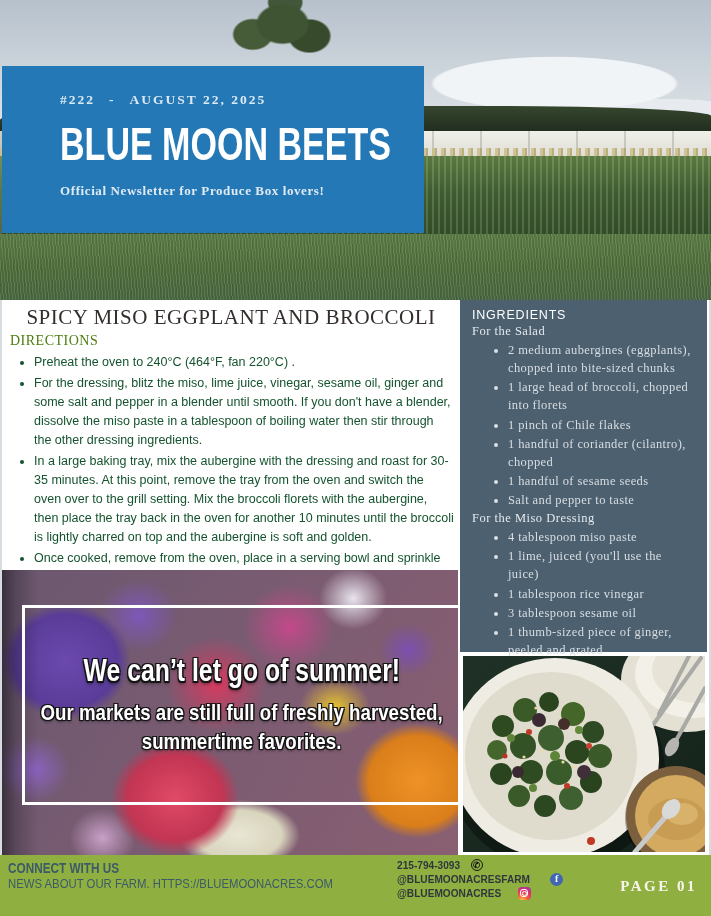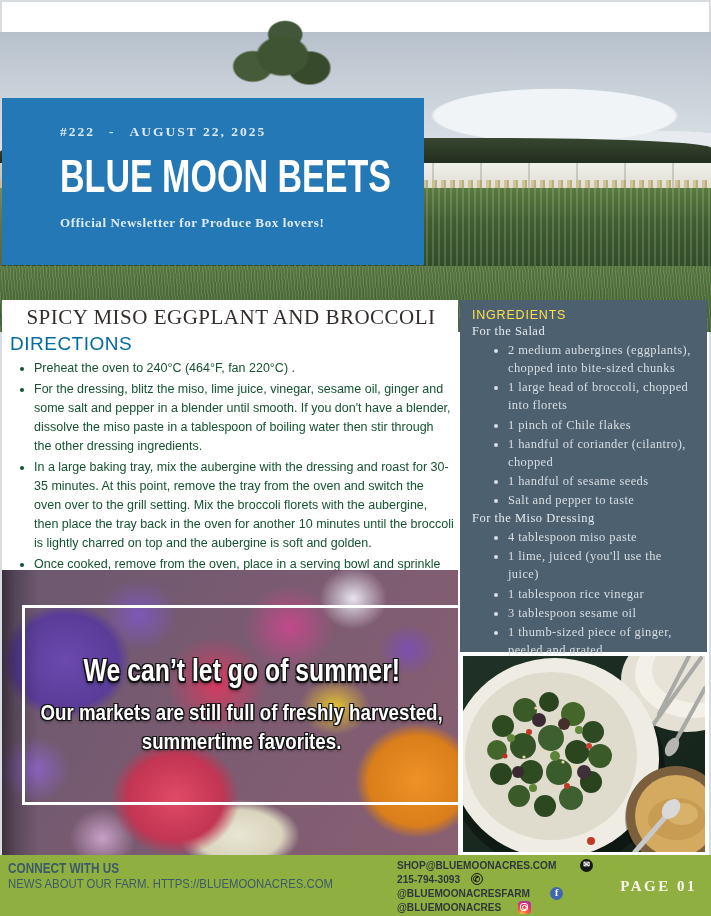--- a/index.html
+++ b/index.html
@@ -5,21 +5,21 @@
   * { margin:0; padding:0; box-sizing:border-box; }
   html,body { background:#e9ecee; }
   body { width:711px; font-family:"Liberation Sans", sans-serif; }
 
   .page {
     position:relative; width:711px; height:916px; background:#ffffff;
     overflow:hidden; outline:2px solid #d6dce0; outline-offset:-2px;
   }
 
   
-  .hero { position:absolute; left:0; top:0; width:648px; height:300px;margin-top:32px; }
+  .hero { position:absolute; left:0; top:0; width:648px; height:300px; }
   .sky { position:absolute; left:0; top:0; width:711px; height:152px;
     background:
       radial-gradient(120px 30px at 15% 60%, #eef1f4 0 60%, transparent 62%),
       radial-gradient(160px 36px at 45% 72%, #e9edf0 0 60%, transparent 62%),
       radial-gradient(200px 44px at 78% 55%, #f1f4f6 0 60%, transparent 62%),
       radial-gradient(150px 32px at 94% 78%, #e7ebef 0 60%, transparent 62%),
       radial-gradient(130px 26px at 30% 90%, #dfe5ea 0 60%, transparent 62%),
       linear-gradient(180deg, #b7c1cc 0%, #ccd4db 45%, #e4e8ec 100%); }
   .tree { position:absolute; left:215px; top:-12px; width:135px; height:80px;
     background:
@@ -57,30 +57,30 @@
     font-weight:bold; font-size:46px; line-height:1.05; color:#ffffff;
     letter-spacing:0px; transform:scaleX(.74); transform-origin:0 50%; white-space:nowrap; }
   .mast-sub { margin-top:15px; font-family:"Liberation Serif", serif; font-weight:bold;
     font-size:13px; letter-spacing:.6px; color:#e0ebf4; }
 
   
   .recipe { position:absolute; left:2px; top:300px; width:456px; height:270px;
     background:#ffffff; padding:5px 4px 0 6px; }
   .recipe-title { text-align:center; font-family:"Liberation Serif", serif;
     font-weight:400; font-size:21px; letter-spacing:.5px; color:#332e2b; }
-  .directions-heading { font-family:Liberation Sans, sans-serif; font-weight:400;
-    font-size:19px; letter-spacing:.5px; color:#0369a1; margin:3px 0 4px 2px; }
+  .directions-heading { font-family:Liberation Serif, serif; font-weight:400;
+    font-size:14px; letter-spacing:.5px; color:#4d7c0f; margin:3px 0 4px 2px; }
   .directions-list { margin:0 0 0 26px; font-size:12.5px; line-height:1.52;
     color:#14532d; }
   .directions-list li { margin-bottom:2px; }
 
   
   .ingredients { position:absolute; left:460px; top:300px; width:247px; height:352px;
     background:#4d6070; padding:8px 12px 0 12px; }
-  .ing-heading { font-size:12.5px; letter-spacing:.8px; color:#fde047; margin-bottom:2px; }
+  .ing-heading { font-size:12.5px; letter-spacing:.8px; color:#ffffff; margin-bottom:2px; }
   .ing-group-label { font-family:"Liberation Serif", serif; font-size:12.5px;
     letter-spacing:.5px; color:#e4e9ec; margin:1px 0 2px 0; }
   .ing-list { margin:0 0 2px 36px; font-family:"Liberation Serif", serif;
     font-size:12.5px; line-height:1.45; letter-spacing:.4px; color:#d8dee2; }
   .ing-list li { margin-bottom:1px; }
   .source-url { margin-top:16px; font-family:"Liberation Serif", serif;
     font-size:12.5px; line-height:1.55; letter-spacing:.4px; color:#ced5da;
     word-break:break-all; cursor:pointer; }
 
   
@@ -284,24 +284,20 @@
   </div>
 
   <footer class="footer">
     <div class="connect">
       <div class="head"><span class="cond">CONNECT WITH US</span></div>
       <div class="line"><span class="cond">NEWS ABOUT OUR FARM. HTTPS://BLUEMOONACRES.COM</span></div>
     </div>
 
     <div class="contacts">
       <div class="contact-row">
-        <span class="txt">SHOP@BLUEMOONACRES.COM</span>
-        <span class="cicon icon-email">✉</span>
-      </div>
-      <div class="contact-row">
         <span class="txt">215-794-3093</span>
         <span class="cicon icon-phone">✆</span>
       </div>
       <div class="contact-row">
         <span class="txt">@BLUEMOONACRESFARM</span>
         <span class="cicon icon-facebook">f</span>
       </div>
       <div class="contact-row">
         <span class="txt">@BLUEMOONACRES</span>
         <span class="cicon icon-instagram"></span>

